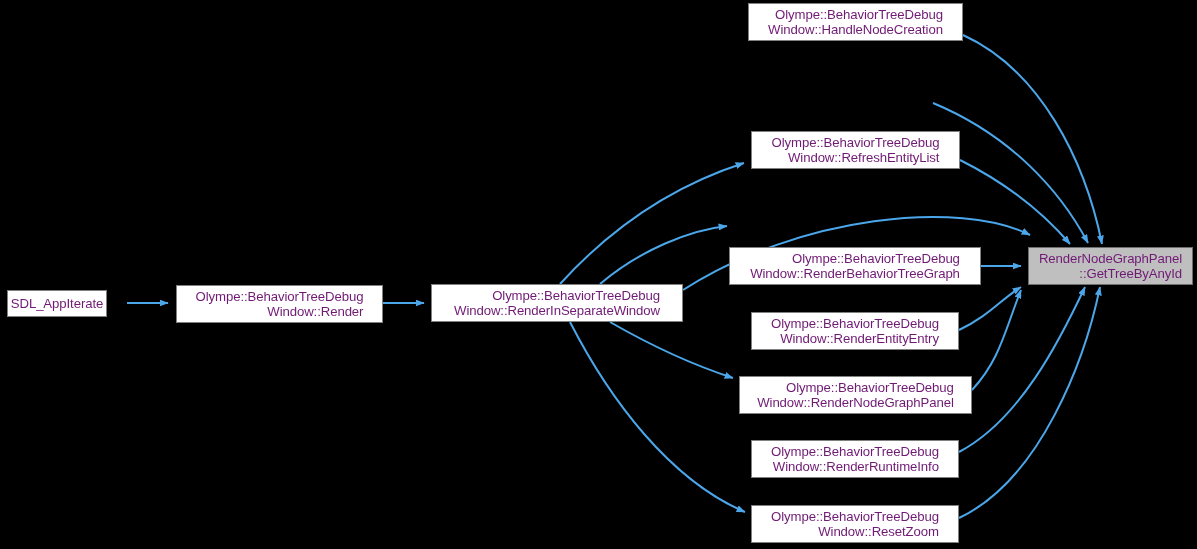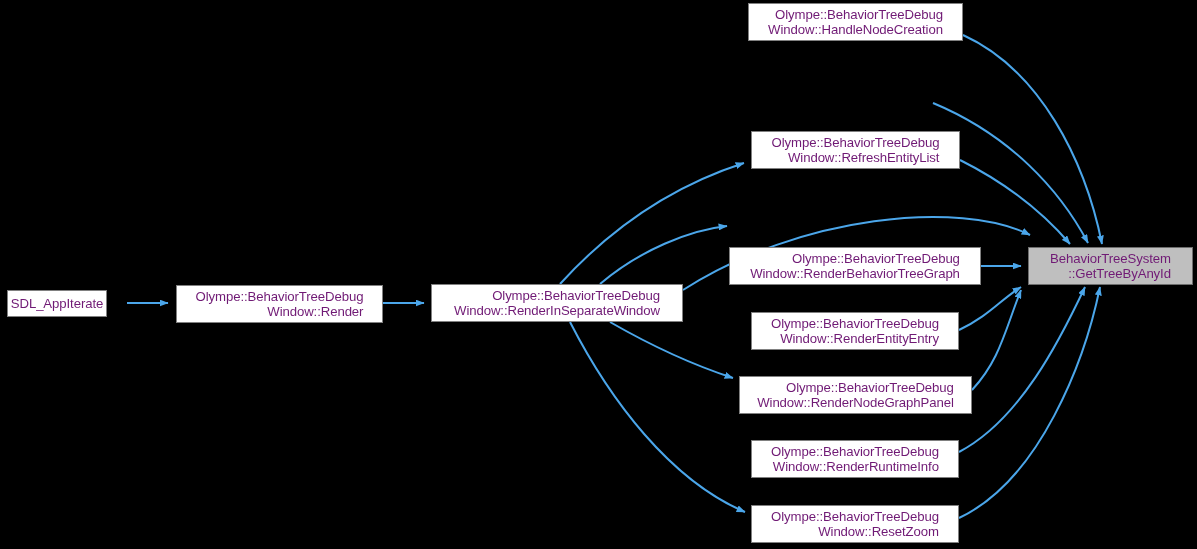--- a/index.html
+++ b/index.html
@@ -123,17 +123,17 @@
     <span class="label">Olympe::BehaviorTreeDebug
 Window::RenderRuntimeInfo</span>
   </div>
 
   <div class="node" style="left: 751px; top: 505px; width: 208px; height: 38px;">
     <span class="label">Olympe::BehaviorTreeDebug
 Window::ResetZoom</span>
   </div>
 
   <div class="node current" style="left: 1028px; top: 247px; width: 165px; height: 38px;">
-    <span class="label">BehaviorTreeSystem
+    <span class="label">RenderNodeGraphPanel
 ::GetTreeByAnyId</span>
   </div>
 
 </div>
 
 </body></html>

